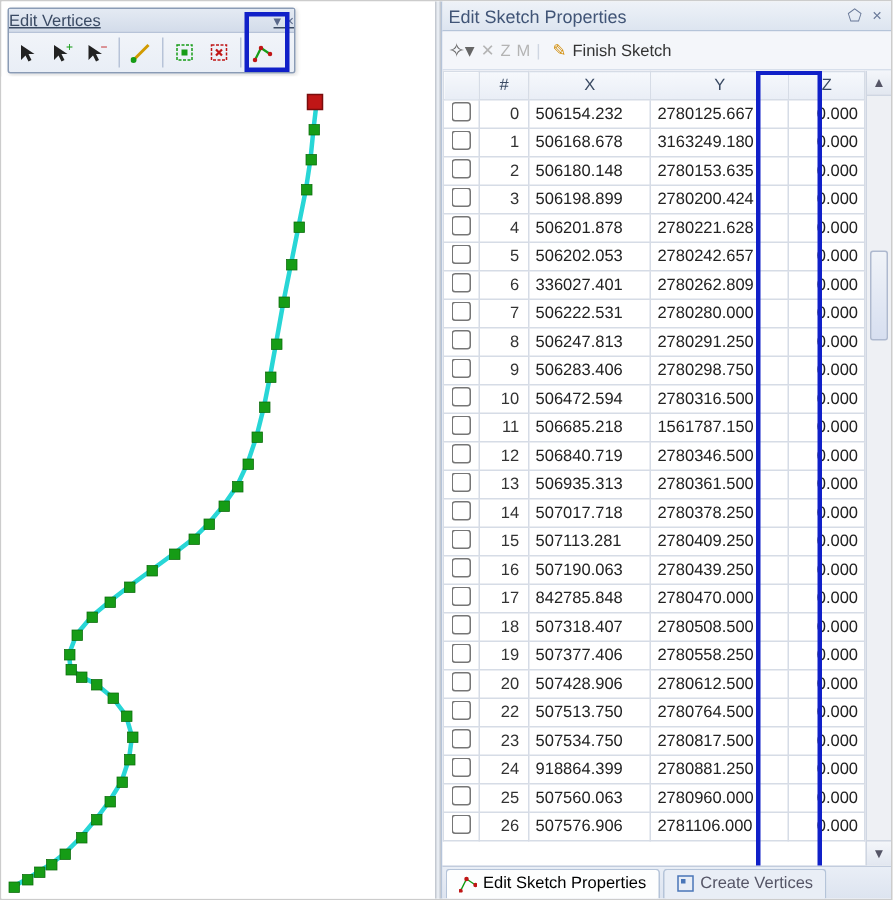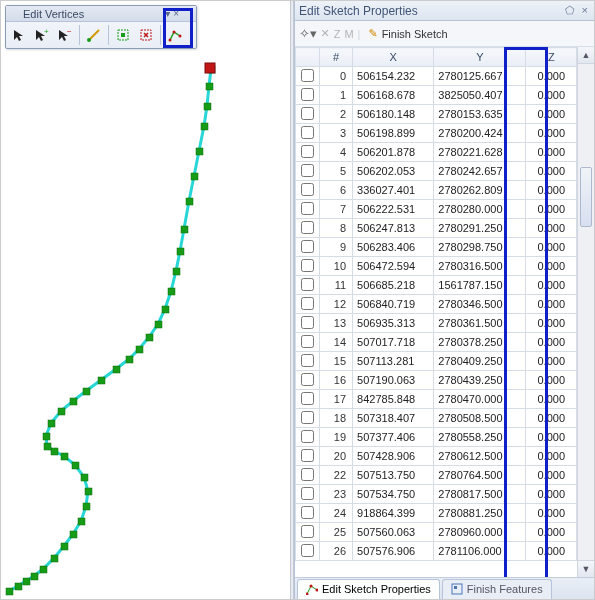--- a/index.html
+++ b/index.html
@@ -41,27 +41,28 @@
     left: 4px; top: 4px;
     width: 192px;
     background: linear-gradient(#f6f8fb,#e9eef6);
     border: 1px solid #8a9bb5;
     border-radius: 2px;
     box-shadow: 1px 1px 3px rgba(0,0,0,0.15);
   }
   .ev-title {
     height: 16px;
     background: linear-gradient(#e4eaf3,#d3dcea);
-    padding: 1px 17px;
+    padding: 1px 0;
     font-size: 11px;
     color: #3a4a63;
     border-bottom: 1px solid #b7c3d8;
     display:flex;
     align-items:center;
     justify-content:space-between;
+    text-decoration:underline;
   }
   .ev-title .close { font-size:10px; color:#5a698a;}
   .ev-buttons {
     display: flex;
     align-items: center;
     padding: 2px;
     gap: 1px;
     height: 26px;
   }
   .ev-btn {
@@ -147,21 +148,21 @@
     position:sticky; top:0;
   }
   col.c-check{width:22px;}
   col.c-num{width:30px;}
   col.c-x{width:74px;}
   col.c-y{width:84px;}
   col.c-z{width:46px;}
   td.num { text-align:right; padding-right:6px; color:#333;}
   td.chk { text-align:center; }
   td.chk input { margin:0;}
-  td.z { text-align:center; }
+  td.z { text-align:right; }
   .z-highlight {
     position:absolute;
     pointer-events:none;
     border:3px solid #1020c8;
     top:0px; height:554px;
     left:209px; width:44px;
   }
   .vscroll {
     width:17px;
     background:#eef0f4;
@@ -360,21 +361,21 @@
               <td class="chk"><input type="checkbox" style=""></td>
               <td class="num">0</td>
               <td>506154.232</td>
               <td>2780125.667</td>
               <td class="z">0.000</td>
             </tr>
             <tr>
               <td class="chk"><input type="checkbox" style=""></td>
               <td class="num">1</td>
               <td>506168.678</td>
-              <td>3825050.407</td>
+              <td>3163249.180</td>
               <td class="z">0.000</td>
             </tr>
             <tr>
               <td class="chk"><input type="checkbox" style=""></td>
               <td class="num">2</td>
               <td>506180.148</td>
               <td>2780153.635</td>
               <td class="z">0.000</td>
             </tr>
             <tr>
@@ -561,16 +562,16 @@
       </span>
       <span>Edit Sketch Properties</span>
     </div>
     <div class="tab inactive">
       <span class="ticon">
         <svg width="12" height="12">
             <rect x="1" y="1" width="10" height="10" fill="none" stroke="#4a76b8"></rect>
             <rect x="3" y="3" width="3" height="3" fill="#4a76b8"></rect>
           </svg>
       </span>
-      <span>Finish Features</span>
+      <span>Create Vertices</span>
     </div>
   </div>
 </div>
 
 </body></html>

